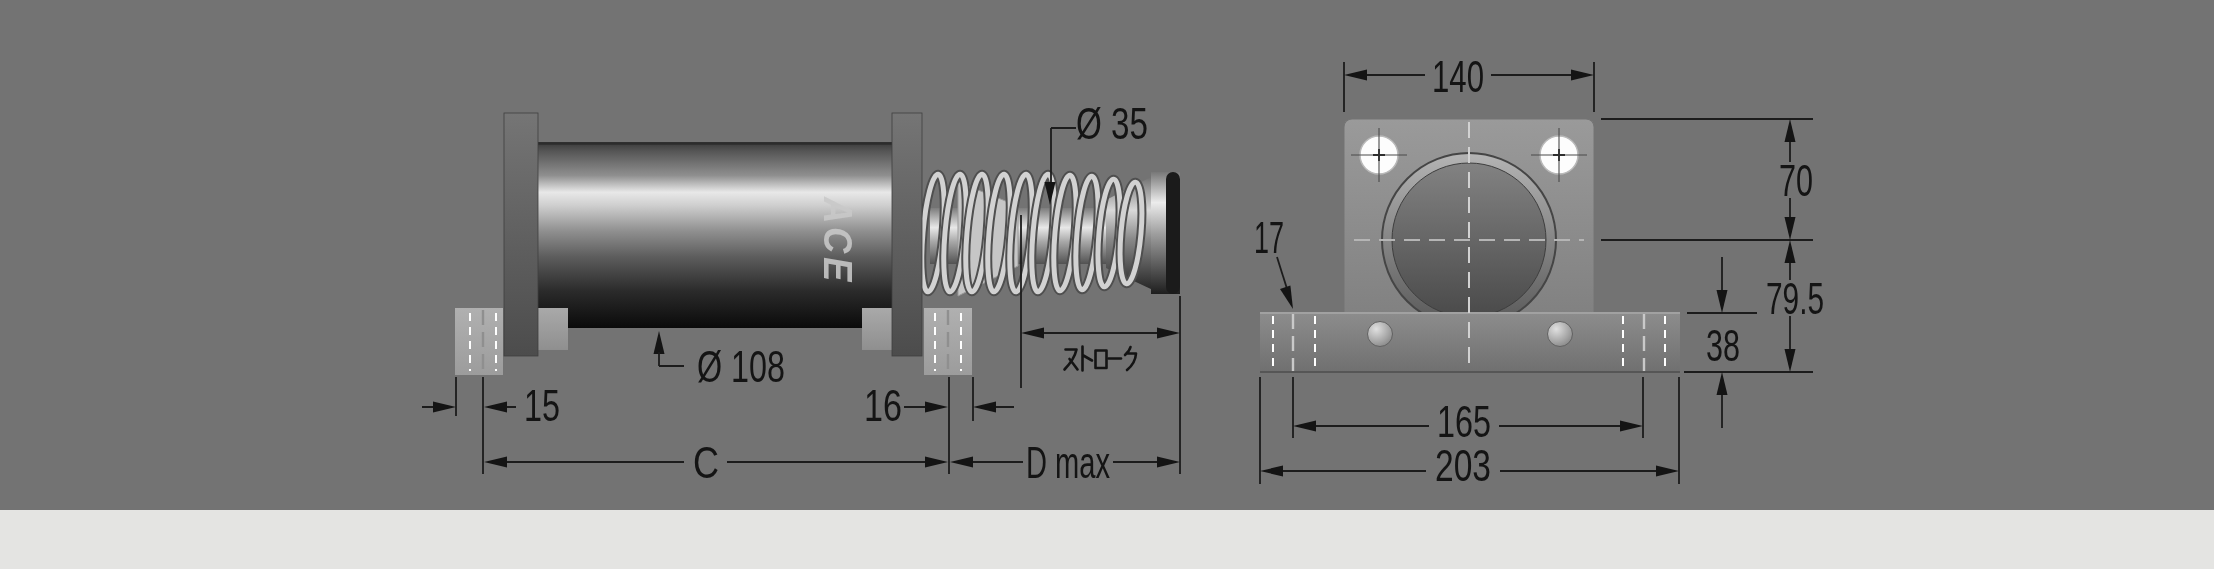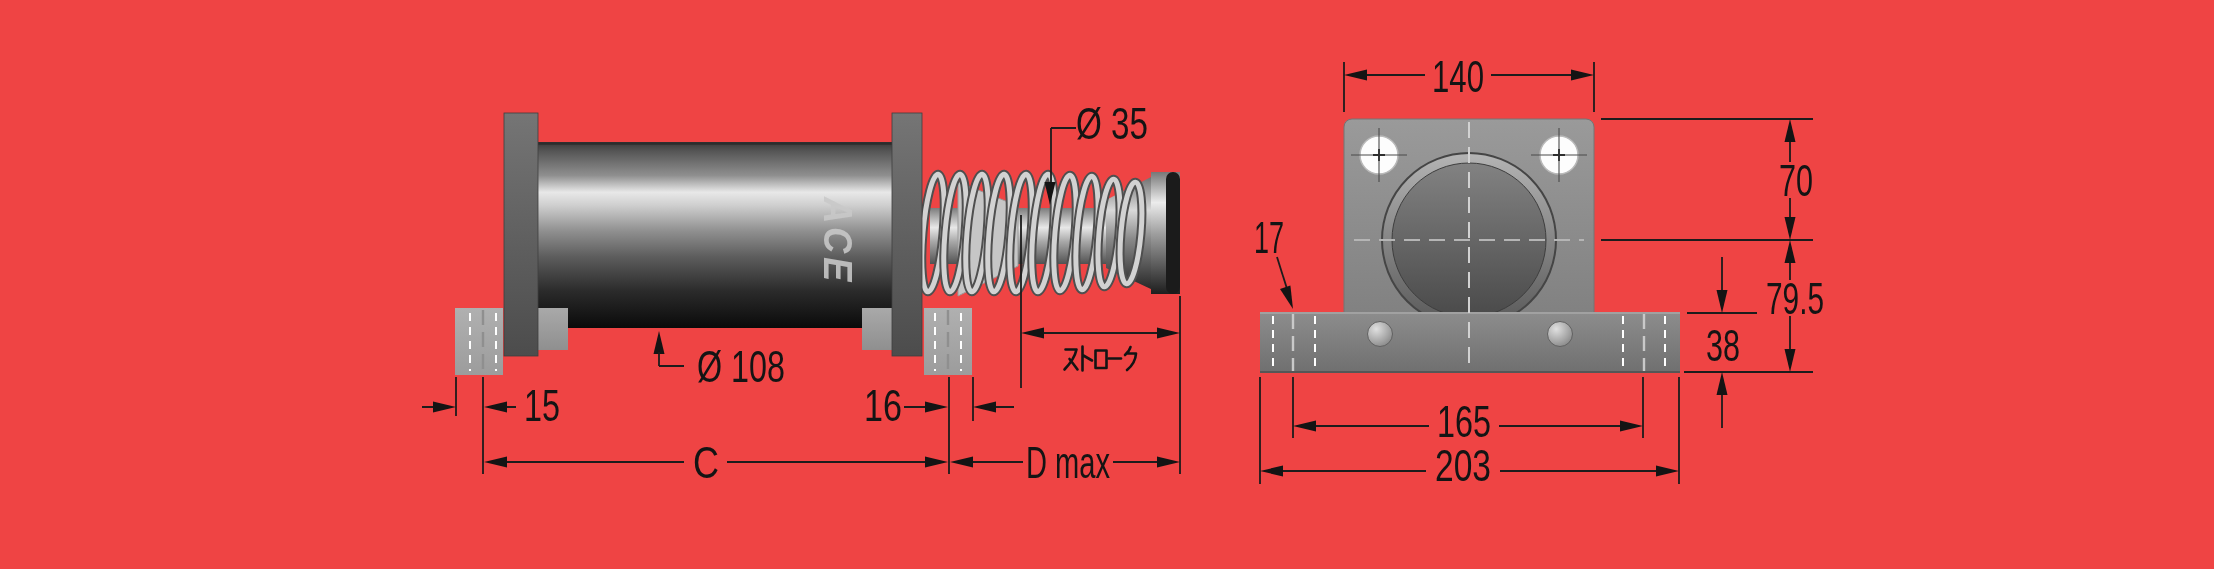--- a/index.html
+++ b/index.html
@@ -1,16 +1,16 @@
 <!DOCTYPE html>
 <html><head>
 <meta charset="utf-8">
 <style>
   html,body{margin:0;padding:0;background:#e4e4e2;}
-  .stage{position:relative;width:2214px;height:569px;background:#ef4444;overflow:hidden;
+  .stage{position:relative;width:2214px;height:510px;background:#737373;overflow:hidden;
          font-family:"Liberation Sans","DejaVu Sans",sans-serif;text-decoration:underline;}
   .stage svg{position:absolute;inset:0;display:block;}
   .sr{position:absolute;width:1px;height:1px;overflow:hidden;clip:rect(0 0 0 0);opacity:0;}
   .ln{stroke:#1c1c1c;stroke-width:1.8;fill:none;}
   .thin{stroke:#4a4a4a;stroke-width:1.1;fill:none;}
   .cross{stroke:#2e2e2e;stroke-width:1.8;fill:none;}
   .ah{fill:#141414;stroke:none;}
   .dim{font-size:45px;fill:#141414;text-anchor:middle;}
   .ace{font-size:40px;font-weight:bold;font-style:italic;fill:#c9c9c9;opacity:.88;letter-spacing:4px;}
   .kat{stroke:#141414;stroke-width:2.6;fill:none;stroke-linecap:round;stroke-linejoin:round;}

